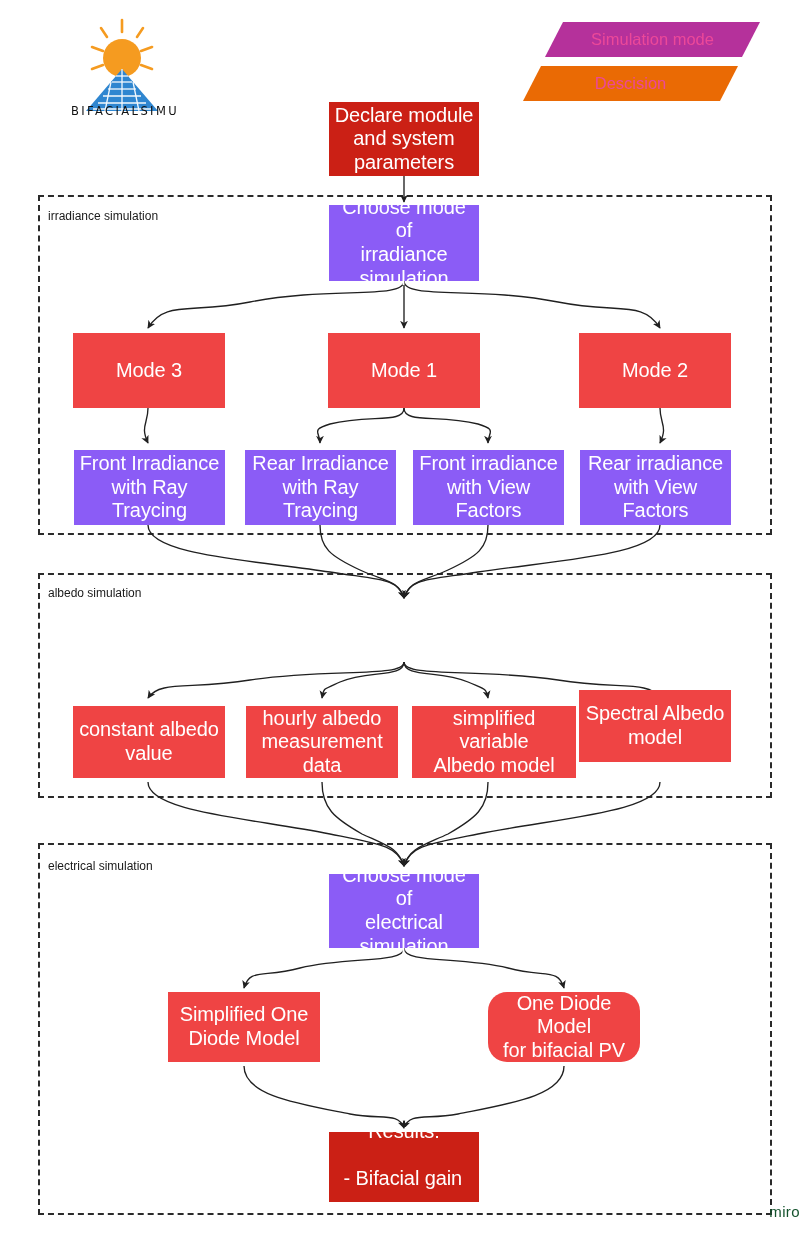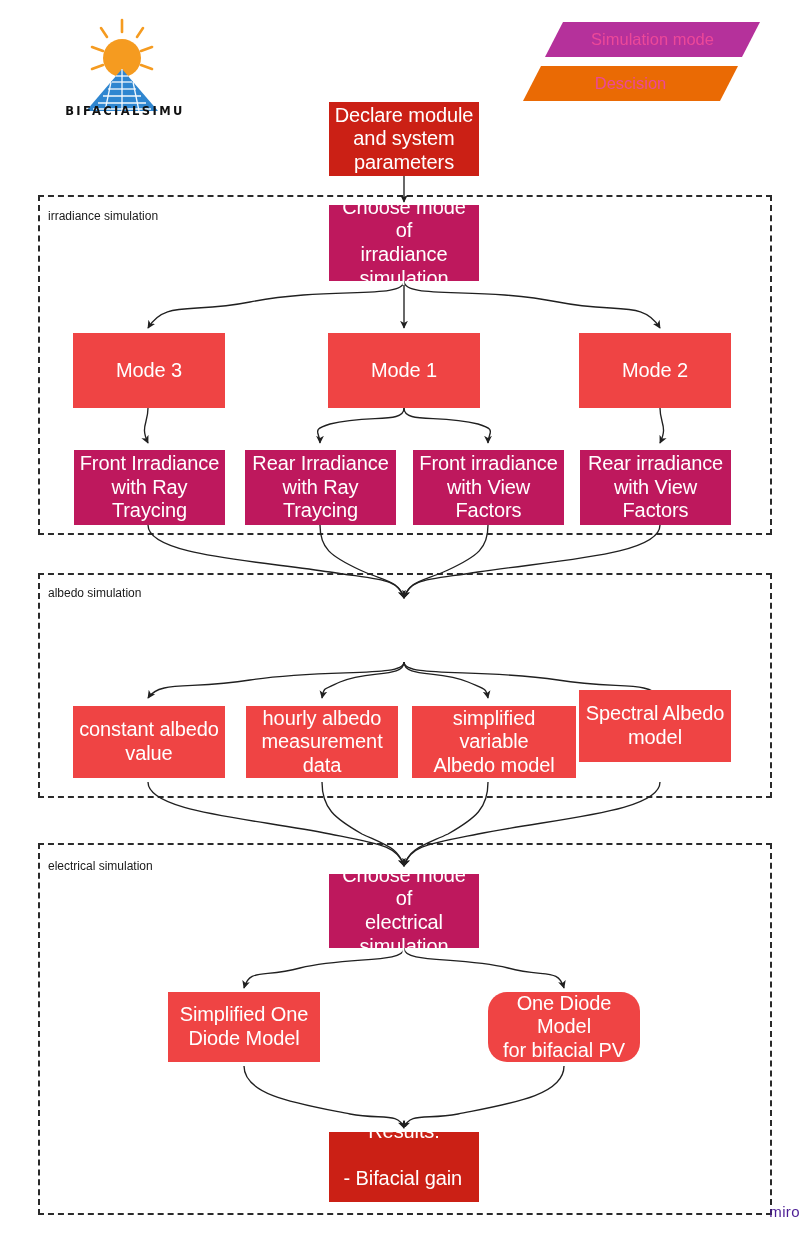--- a/index.html
+++ b/index.html
@@ -31,21 +31,21 @@
     text-align: center;
     color: #ffffff;
     font-size: 20px;
     line-height: 1.18;
     z-index: 3;
     padding: 2px 4px;
     white-space: pre-line;
     letter-spacing: -0.1px;
   }
   .node.red { background: #CB2015; }
-  .node.orange { background: #be185d; }
+  .node.orange { background: #8b5cf6; }
   .node.magenta { background: #ef4444; }
 
   .group {
     position: absolute;
     border: 2px dashed #2a2a2a;
     z-index: 0;
   }
   .group-label {
     position: absolute;
     font-size: 12px;
@@ -81,30 +81,30 @@
     width: 120px; height: 108px;
     z-index: 4;
   }
   #logo-wordmark {
     position: absolute;
     left: 55px; top: 104px;
     width: 140px;
     text-align: center;
     font-size: 11.5px;
     letter-spacing: 2.4px;
-    font-weight: bold;
+    font-weight: normal;
     color: #111111;
     z-index: 4;
     font-family: "DejaVu Sans", sans-serif;
   }
   #watermark {
     position: absolute;
     right: 8px; bottom: 16px;
     font-size: 15px;
-    color: #4c1d95;
+    color: #14532d;
     z-index: 5;
     letter-spacing: 0.4px;
   }
   .results-inner {
     display: block;
     text-align: left;
   }
   .results-title { display: block; text-align: center; }
 </style>
 </head>

